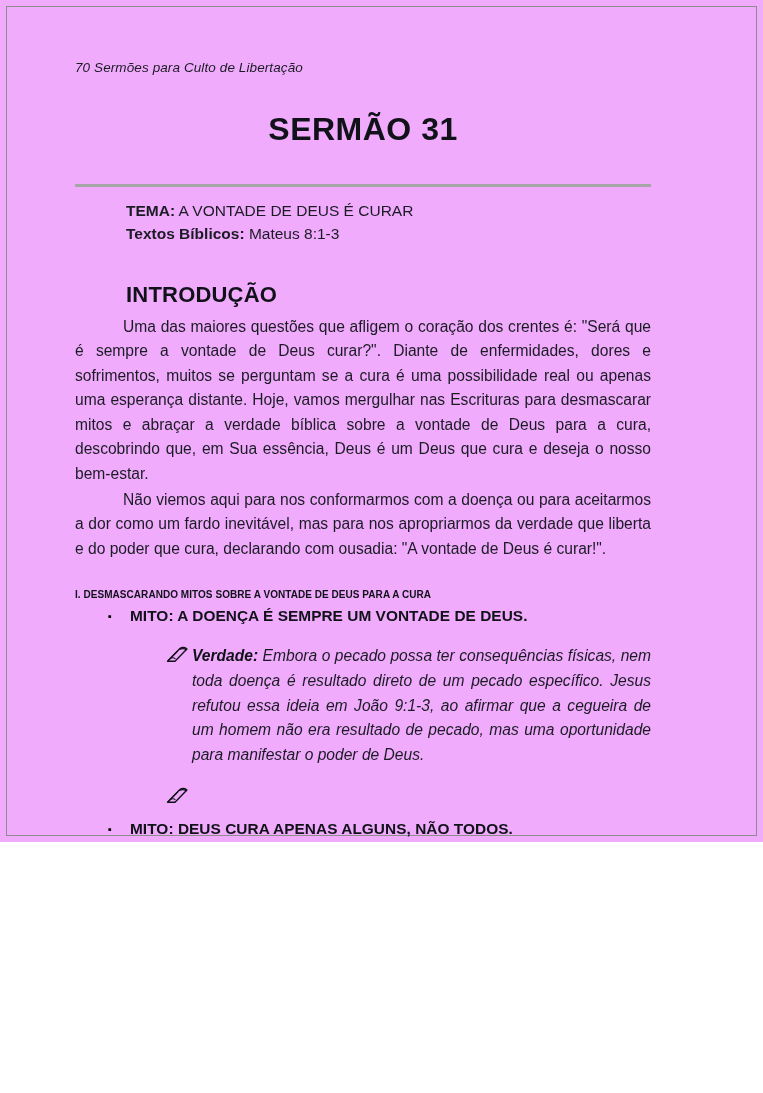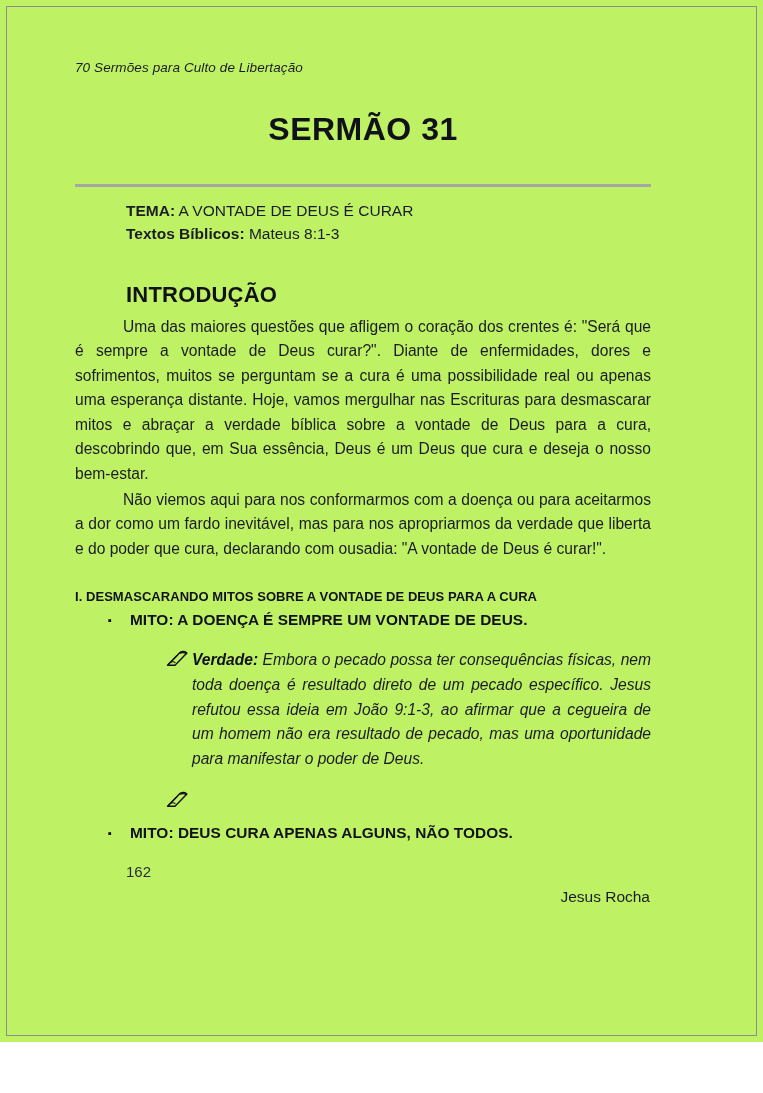--- a/index.html
+++ b/index.html
@@ -6,22 +6,22 @@
     margin: 0;
     padding: 0;
     background: #ffffff;
   }
   body {
     font-family: "Liberation Sans", sans-serif;
   }
   .page {
     position: relative;
     width: 763px;
-    height: 1042px;
-    background: #bef264;
+    height: 842px;
+    background: #f0abfc;
     box-sizing: border-box;
     overflow: hidden;
   }
   .page-frame {
     position: absolute;
     left: 6px;
     top: 6px;
     right: 6px;
     bottom: 6px;
     border: 1px solid #8d8d8d;
@@ -87,21 +87,21 @@
     text-align: justify;
     text-justify: inter-word;
     text-indent: 48px;
     margin: 7px 0 0 0;
     hyphens: manual;
   }
   .body-par.tight { margin-top: 2px; }
 
   .roman-heading {
     margin-top: 28px;
-    font-size: 13px;
+    font-size: 10px;
     font-weight: 700;
     color: #111119;
     letter-spacing: 0.05px;
     white-space: nowrap;
   }
 
   .myth-item {
     display: flex;
     align-items: flex-start;
     margin-top: 4px;

